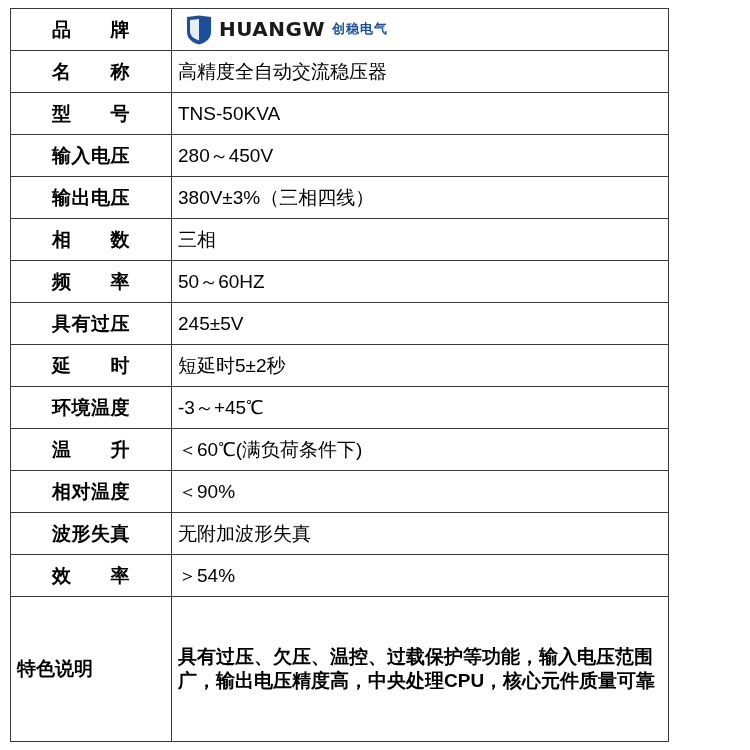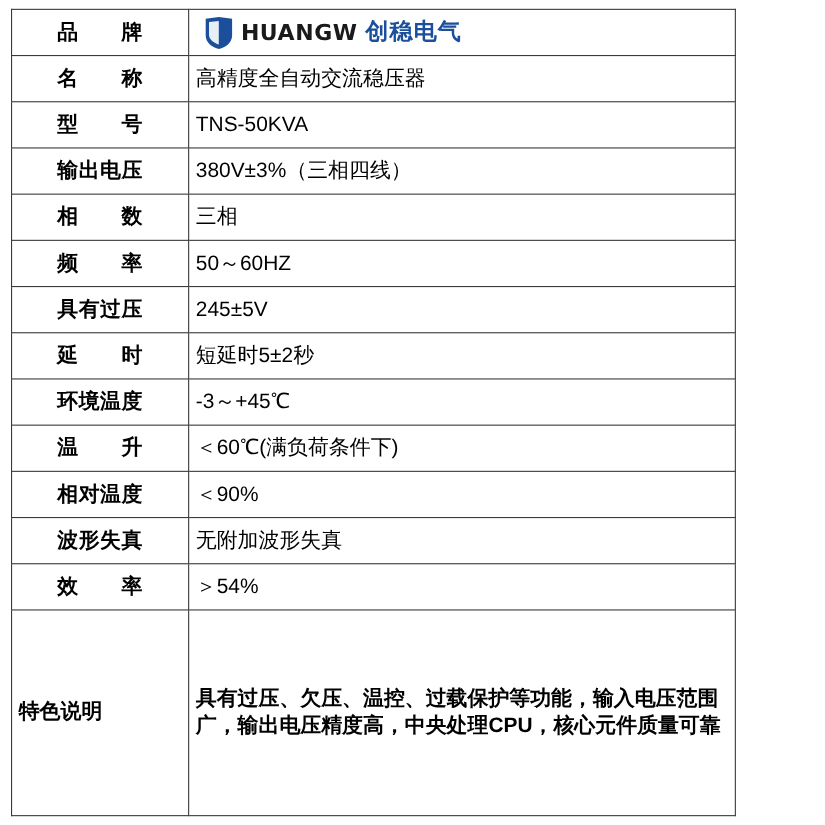--- a/index.html
+++ b/index.html
@@ -64,21 +64,21 @@
   }
   .shield svg { display: block; }
   .brand-en {
     font-weight: bold;
     font-size: 20px;
     letter-spacing: 0.5px;
     color: #1a1a1a;
     font-family: "DejaVu Sans", sans-serif;
   }
   .brand-cn {
-    font-size: 21px;
+    font-size: 13px;
     color: #1b4f9c;
     font-weight: bold;
     letter-spacing: 1px;
   }
 
   
   .feat-label {
     width: 148px;
     text-align: left;
     font-weight: bold;
@@ -116,20 +116,24 @@
         </td>
       </tr>
 
       <tr class="row">
         <td class="label">名　　称</td>
         <td class="value">高精度全自动交流稳压器</td>
       </tr>
       <tr class="row">
         <td class="label">型　　号</td>
         <td class="value">TNS-50KVA</td>
+      </tr>
+      <tr class="row">
+        <td class="label">输入电压</td>
+        <td class="value">280～450V</td>
       </tr>
       <tr class="row">
         <td class="label">输出电压</td>
         <td class="value">380V±3%（三相四线）</td>
       </tr>
       <tr class="row">
         <td class="label">相　　数</td>
         <td class="value">三相</td>
       </tr>
       <tr class="row">

